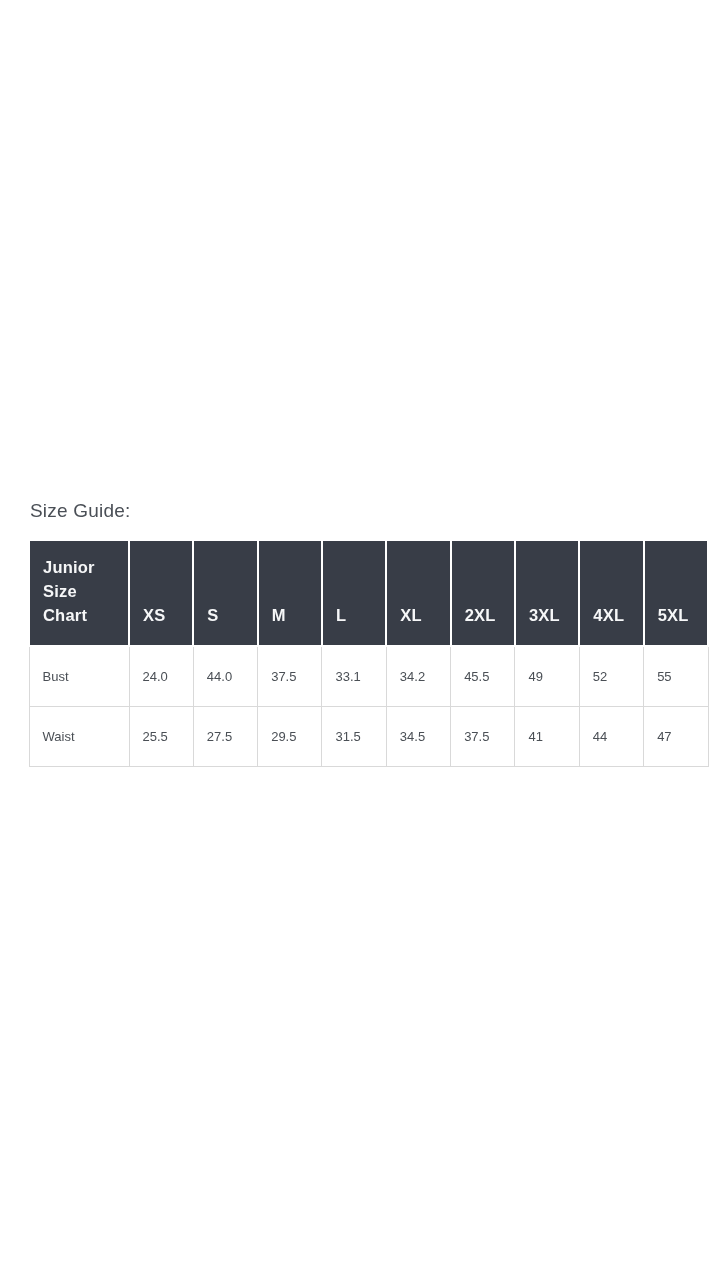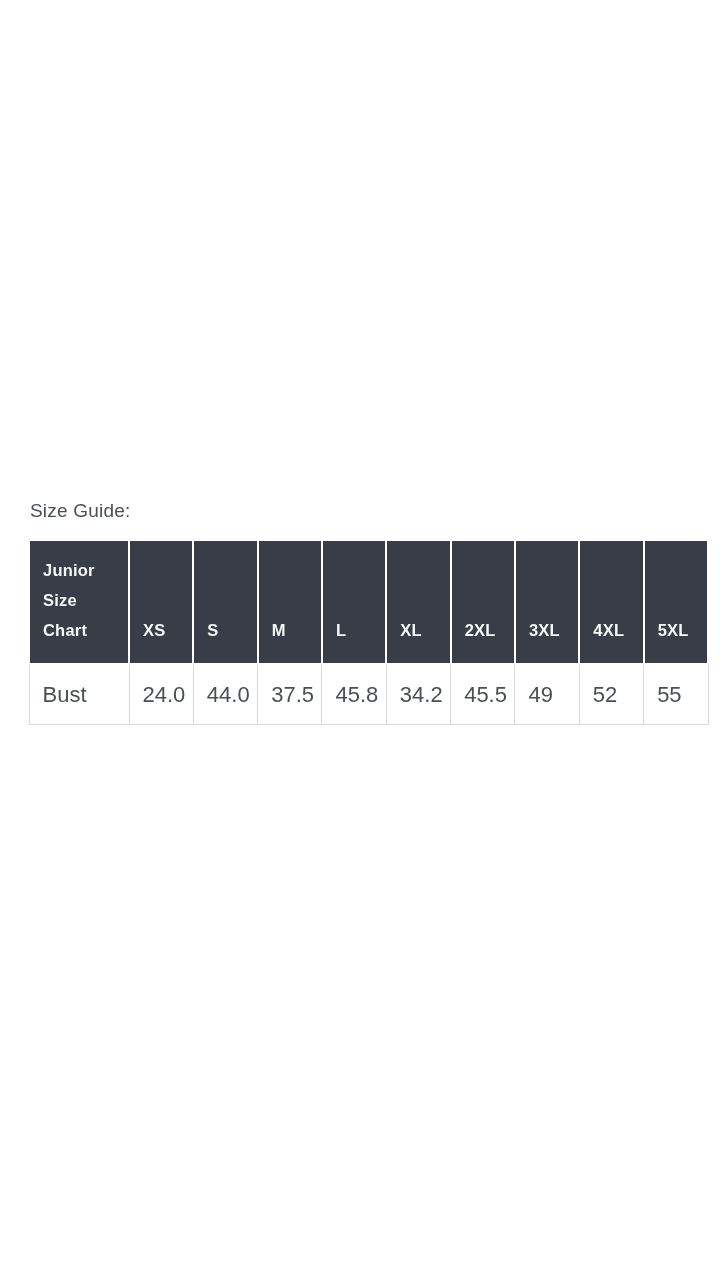--- a/index.html
+++ b/index.html
@@ -42,26 +42,26 @@
   col.col-label { width: 100px; }
   th {
     background: var(--header-bg, #383d47);
     color: var(--header-text, #f6f7f8);
     font-size: 16.5px;
     font-weight: 700;
     text-align: left;
     vertical-align: bottom;
     padding: 14px 8px 18px 13px;
     border: 2px solid #ffffff;
-    line-height: 30px;
+    line-height: 24px;
     letter-spacing: 0.2px;
   }
   td {
     color: var(--body-text, #4a4f55);
-    font-size: 22px;
+    font-size: 13px;
     font-weight: 400;
     text-align: left;
     vertical-align: middle;
     padding: 18px 8px 18px 13px;
     border: 1px solid var(--border-color, #d9d9d9);
     line-height: 23px;
     background: #ffffff;
   }
 </style>
 </head>
@@ -90,24 +90,36 @@
           <th>4XL</th>
           <th>5XL</th>
         </tr>
       </thead>
       <tbody>
         <tr>
           <td>Bust</td>
           <td>24.0</td>
           <td>44.0</td>
           <td>37.5</td>
-          <td>45.8</td>
+          <td>33.1</td>
           <td>34.2</td>
           <td>45.5</td>
           <td>49</td>
           <td>52</td>
           <td>55</td>
+        </tr>
+        <tr>
+          <td>Waist</td>
+          <td>25.5</td>
+          <td>27.5</td>
+          <td>29.5</td>
+          <td>31.5</td>
+          <td>34.5</td>
+          <td>37.5</td>
+          <td>41</td>
+          <td>44</td>
+          <td>47</td>
         </tr>
       </tbody>
     </table>
 
   </div>
 </div>
 
 </body></html>

